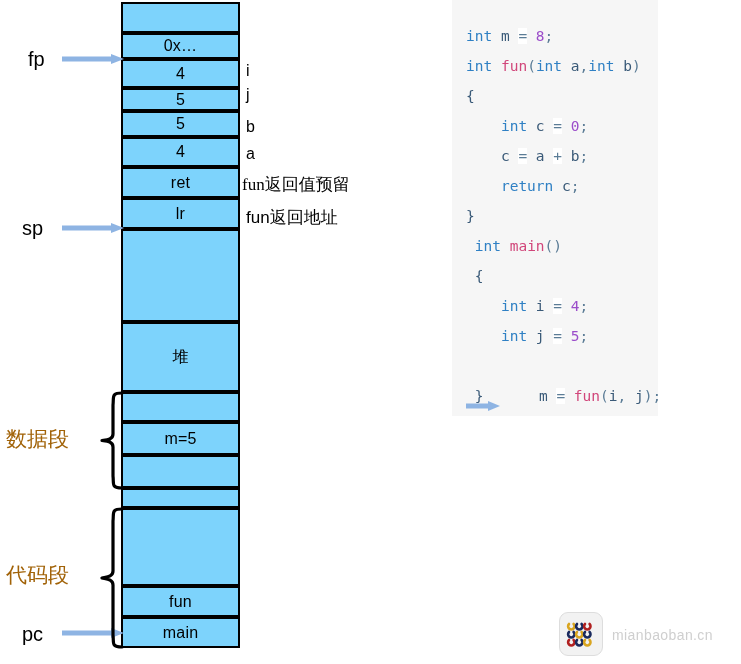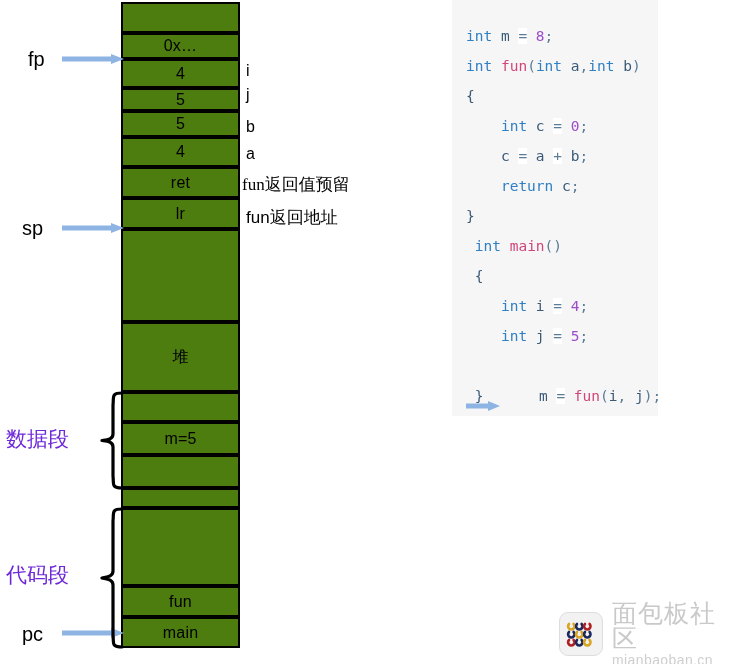--- a/index.html
+++ b/index.html
@@ -9,21 +9,21 @@
     font-family:"Liberation Sans","DejaVu Sans",sans-serif;
   }
   .diagram{position:absolute;left:0;top:0;width:741px;height:664px;}
 
   
   #memory-column{position:absolute;left:121px;top:0px;width:119px;height:650px;}
   .mem-cell{
     position:absolute;left:0;width:119px;
     box-sizing:border-box;
     border:2px solid #000000;
-    background:#4d7c0f;
+    background:#7dd3fc;
     color:#000000;
     display:flex;align-items:center;justify-content:center;
     font-size:16px;line-height:1;
     letter-spacing:0.2px;
     text-align:right;
   }
   .mem-cell.tall{font-size:16px;}
 
   
   .reg-label{
@@ -39,21 +39,21 @@
   .annot{
     position:absolute;font-size:16px;color:#000000;white-space:nowrap;
     font-family:"Liberation Sans","DejaVu Sans",sans-serif;
   }
   .annot.cjk{font-size:17px;}
 
   
   .brace{position:absolute;}
   .brace svg{display:block;}
   .seg-label{
-    position:absolute;font-size:21px;color:#6d28d9;white-space:nowrap;
+    position:absolute;font-size:21px;color:#a16207;white-space:nowrap;
   }
 
   
   #code-panel{
     position:absolute;left:452px;top:0px;width:206px;height:416px;
     background:#f6f6f6;
     font-family:"DejaVu Sans Mono","Liberation Mono",monospace;
     font-size:14.5px;
     padding:21px 0 0 0;
     box-sizing:border-box;
@@ -214,16 +214,15 @@
         <path d="M4 14 a3.2 3.2 0 1 0 4.6 0" stroke="#1a2a5e"></path>
         <path d="M12 14 a3.2 3.2 0 1 0 4.6 0" stroke="#d9a520"></path>
         <path d="M20 14 a3.2 3.2 0 1 0 4.6 0" stroke="#1a2a5e"></path>
         <path d="M4 22 a3.2 3.2 0 1 0 4.6 0" stroke="#b02020"></path>
         <path d="M12 22 a3.2 3.2 0 1 0 4.6 0" stroke="#1a2a5e"></path>
         <path d="M20 22 a3.2 3.2 0 1 0 4.6 0" stroke="#d9a520"></path>
       </g>
     </svg>
   </div>
   <div id="watermark-text">
-    <div class="wm-cn">面包板社区</div>
     <div class="wm-en">mianbaoban.cn</div>
   </div>
 </div>
 
 </body></html>

